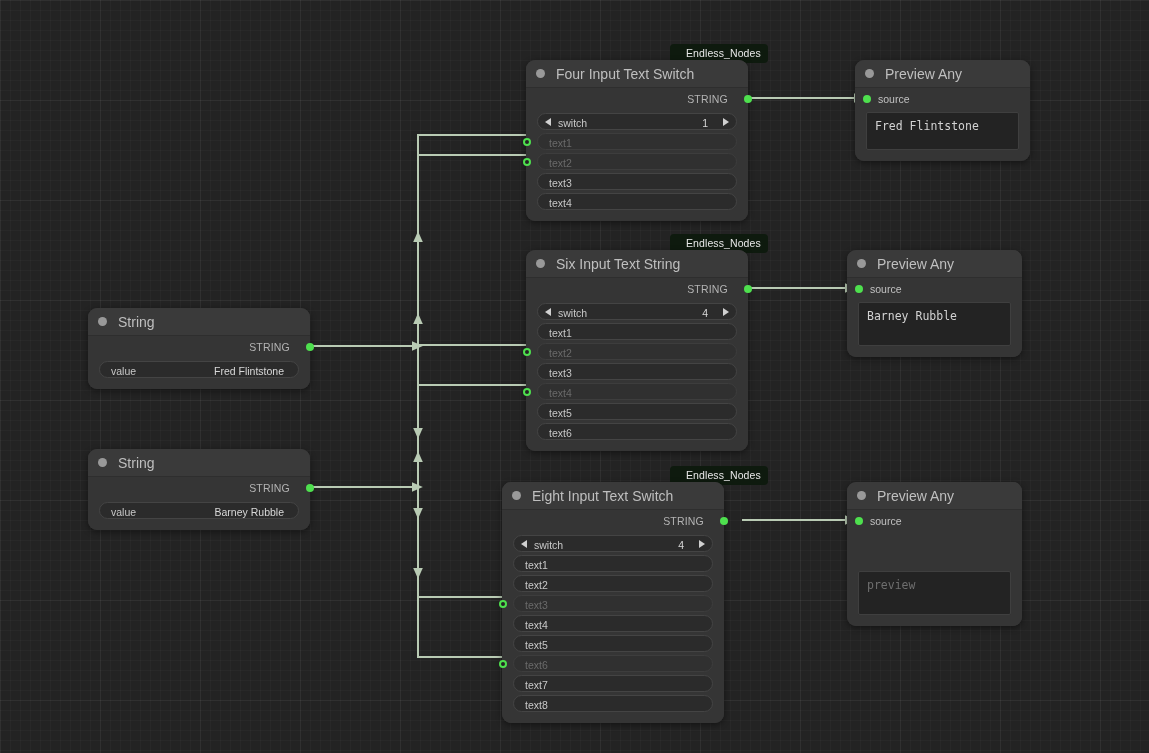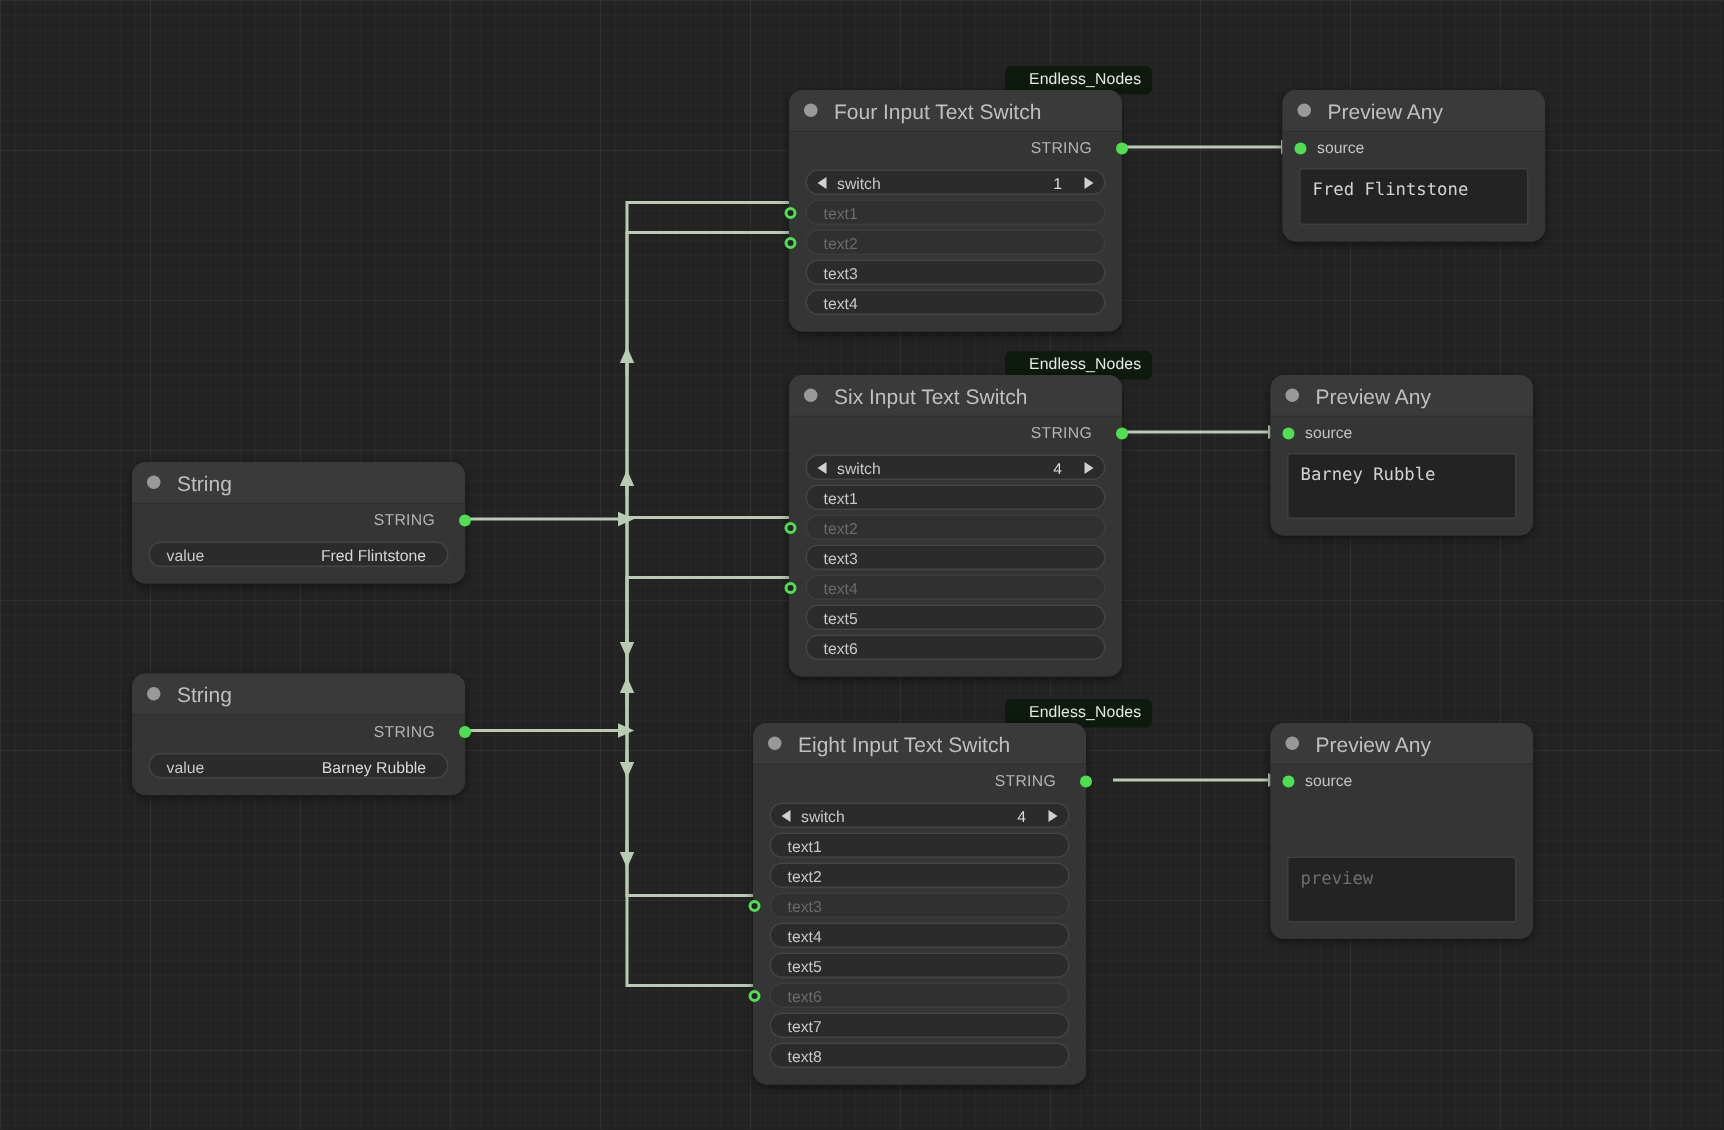--- a/index.html
+++ b/index.html
@@ -309,21 +309,21 @@
       <div class="widget">
         <span class="widget-label">text4</span>
       </div>
     </div>
   </div>
 
   <div class="badge" style="left:670px; top:234px;">Endless_Nodes</div>
   <div class="node" style="left:526px; top:250px; width:222px;">
     <div class="node-title">
       <span class="title-dot"></span>
-      <span class="title-text">Six Input Text Switch</span>
+      <span class="title-text">Six Input Text String</span>
     </div>
     <div class="node-body">
       <div class="out-row">
         <span class="out-label">STRING</span>
         <span class="dot-solid"></span>
       </div>
       <div class="widget stepper">
         <span class="arrow-l"></span>
         <span class="widget-label">switch</span>
         <span class="widget-value">4</span>

